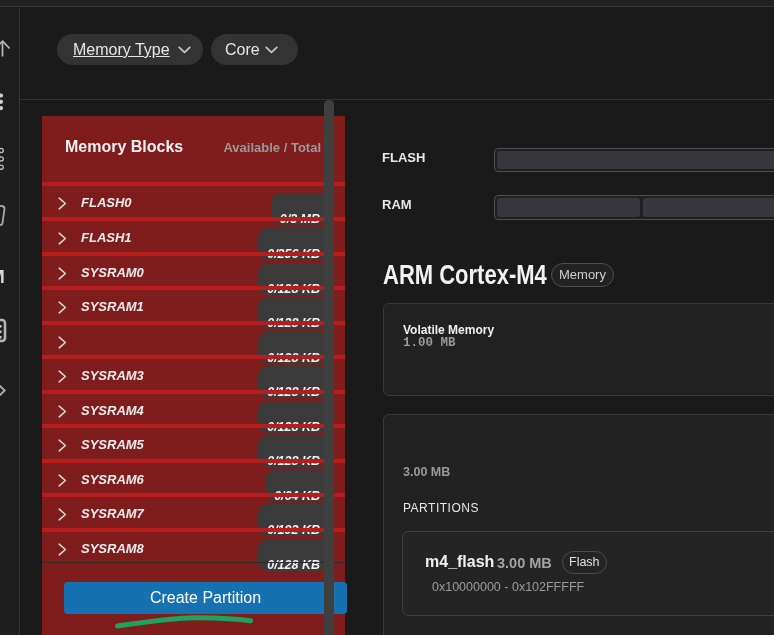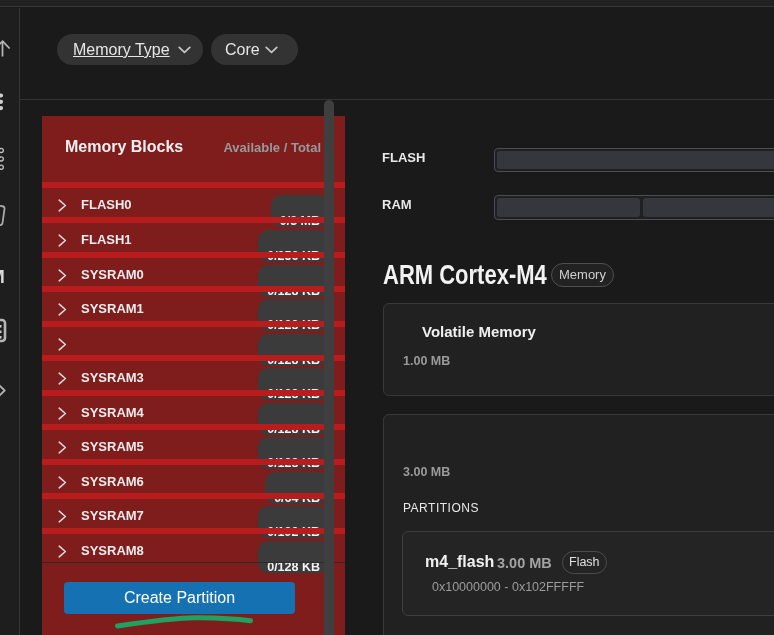--- a/index.html
+++ b/index.html
@@ -12,37 +12,37 @@
   .sidebar { left:0; top:8px; width:20px; height:627px; background:#1e1e1e; border-right:1px solid #373737; overflow:hidden; }
   
   .pill { top:34px; height:31px; border-radius:16px; background:#333333; color:#e6e6e6; font-size:16px; line-height:31px; }
   .pill .lbl { position:absolute; top:0; }
   .pill svg { position:absolute; top:12px; }
   .hline { left:20px; top:99px; width:754px; height:1px; background:#333333; }
   
   .panel { left:21px; top:116px; width:303px; height:535px; background:#7f1d1d;margin-left:21px; }
   .phead-title { left:23px; top:22px; font-size:16px; font-weight:700; color:#f0f0f0; }
   .phead-right { right:24px; top:24px; font-size:13px; font-weight:700; color:#999999; }
-  .row { left:0; width:303px; height:35px; border-top:6px solid #b91c1c; }
+  .row { left:0; width:303px; height:35px; border-top:4px solid #b91c1c;font-style:italic; }
   .row .chev { position:absolute; left:16px; top:11px; }
   .row .lbl { position:absolute; left:39px; top:0; height:34px; line-height:34px; font-size:13px; font-weight:700; color:#ececec; }
   .row .badge { position:absolute; right:16px; top:7px; height:20px; line-height:20px; border-radius:10px; background:#3b3b3b; padding:16px 9px; font-size:12.5px; font-weight:700; color:#f2f2f2; }
   .lastsep { left:0; top:446px; width:303px; height:1px; background:#2b2b2b; }
-  .btn { left:22px; top:466px; width:231px; height:32px; background:#1571b2; border-radius:4px; color:#ffffff; font-size:16px; line-height:32px; text-align:center; }
+  .btn { left:22px; top:466px; width:283px; height:32px; background:#1571b2; border-radius:4px; color:#ffffff; font-size:16px; line-height:32px; text-align:center; }
   
   .splitter { left:324px; top:100px; width:10px; height:535px; background:#3f3f3f; border-radius:5px 5px 0 0; }
   
   .memlbl { font-size:13px; font-weight:700; color:#e8e8e8; height:24px; line-height:24px; }
   .bar { height:24px; border:1px solid #4d4d55; border-radius:4px; background:#202023; }
   .fill { position:absolute; top:2px; bottom:2px; background:#35373d; border-radius:3px; }
   .h1wrap { left:383px; top:262px; }
   .h1 { display:inline-block; font-size:22px; font-weight:700; color:#f2f2f2; transform:scale(1,1.22); transform-origin:left center; }
   .ppill { left:551px; top:263px; height:24px; border:1px solid #4f4f4f; border-radius:12px; padding:0 7px; font-size:13px; line-height:22px; color:#cfcfcf; background:#222222; }
   .card { left:383px; width:470px; border:1px solid #393939; border-radius:6px; background:#212121; }
-  .cardtitle { position:absolute; left:19px; font-size:15px; font-weight:700; color:#f0f0f0;margin-left:19px; }
+  .cardtitle { position:absolute; left:19px; font-size:12px; font-weight:700; color:#f0f0f0; }
   .cardsub { position:absolute; left:19px; font-size:12.5px; font-weight:700; color:#9a9a9a; }
   .partlbl { position:absolute; left:19px; font-size:12px; font-weight:400; letter-spacing:0.5px; color:#e8e8e8; }
   .pbox { position:absolute; left:18px; top:116px; width:452px; height:85px; border:1px solid #3e3e3e; border-radius:6px; background:#242424; }
   .pname { position:absolute; left:22px; top:21px; font-size:16px; font-weight:700; color:#f0f0f0; }
   .psize { position:absolute; left:94px; top:23px; font-size:14.5px; font-weight:700; color:#a3a3a3; }
   .fpill { position:absolute; left:159px; top:19px; height:23px; border:1px solid #4c4c4c; border-radius:12px; padding:0 6px; font-size:12.5px; line-height:21px; color:#e0e0e0; }
   .paddr { position:absolute; left:21px; top:48px; font-size:12.5px; color:#9c9c9c;margin-left:8px; }
 </style>
 </head>
 <body>
@@ -178,21 +178,21 @@
   <div class="abs bar" style="left:494px; top:195px; width:360px; height:25px;">
     <div class="fill" style="left:2px; width:143px;"></div>
     <div class="fill" style="left:147.5px; right:2px;"></div>
   </div>
 
   <div class="abs h1wrap"><span class="h1">ARM Cortex-M4</span></div>
   <div class="abs ppill">Memory</div>
 
   <div class="abs card" style="top:303px; height:93px;">
     <div class="cardtitle" style="top:19px;">Volatile Memory</div>
-    <div class="cardsub" style="top:50px;">1.00 MB</div>
+    <div class="cardsub" style="top:32px;font-family:Liberation Mono, monospace;">1.00 MB</div>
   </div>
 
   <div class="abs card" style="top:414px; height:280px;">
     <div class="cardsub" style="top:50px;">3.00 MB</div>
     <div class="partlbl" style="top:86px;">PARTITIONS</div>
     <div class="pbox">
       <div class="pname">m4_flash</div>
       <div class="psize">3.00 MB</div>
       <div class="fpill">Flash</div>
       <div class="paddr">0x10000000 - 0x102FFFFF</div>

